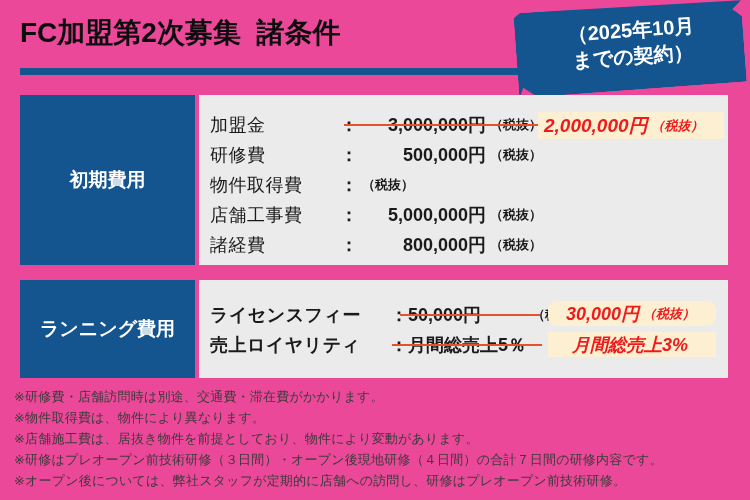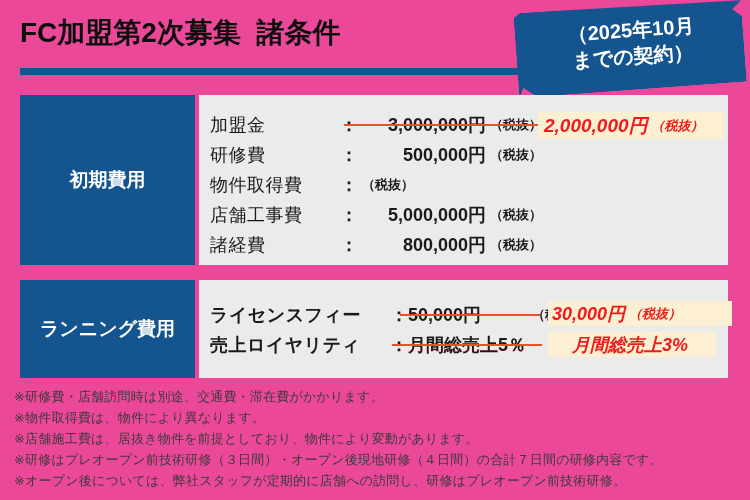--- a/index.html
+++ b/index.html
@@ -180,23 +180,24 @@
     align-items: center;
     white-space: nowrap;
     font-style: italic;
   }
   .hl-initial {
     left: 538px; top: 112px; width: 186px; height: 27px;
     padding-left: 6px;
     font-size: 19px;
   }
   .hl-run-1 {
-    left: 548px; top: 301px; width: 184px; height: 25px;
-    padding-left: 4px;
-    font-size: 18px;
+    left: 548px; top: 301px; width: 168px; height: 25px;
+    padding-left: 18px;
+    font-size: 18px;
+    border-radius: 9px;
   }
   .hl-run-2 {
     left: 548px; top: 332px; width: 168px; height: 25px;
     padding-left: 24px;
     font-size: 18px;
   }
   .hl-tax {
     margin-left: 4px;
     font-size: 13px;
     font-weight: bold;

